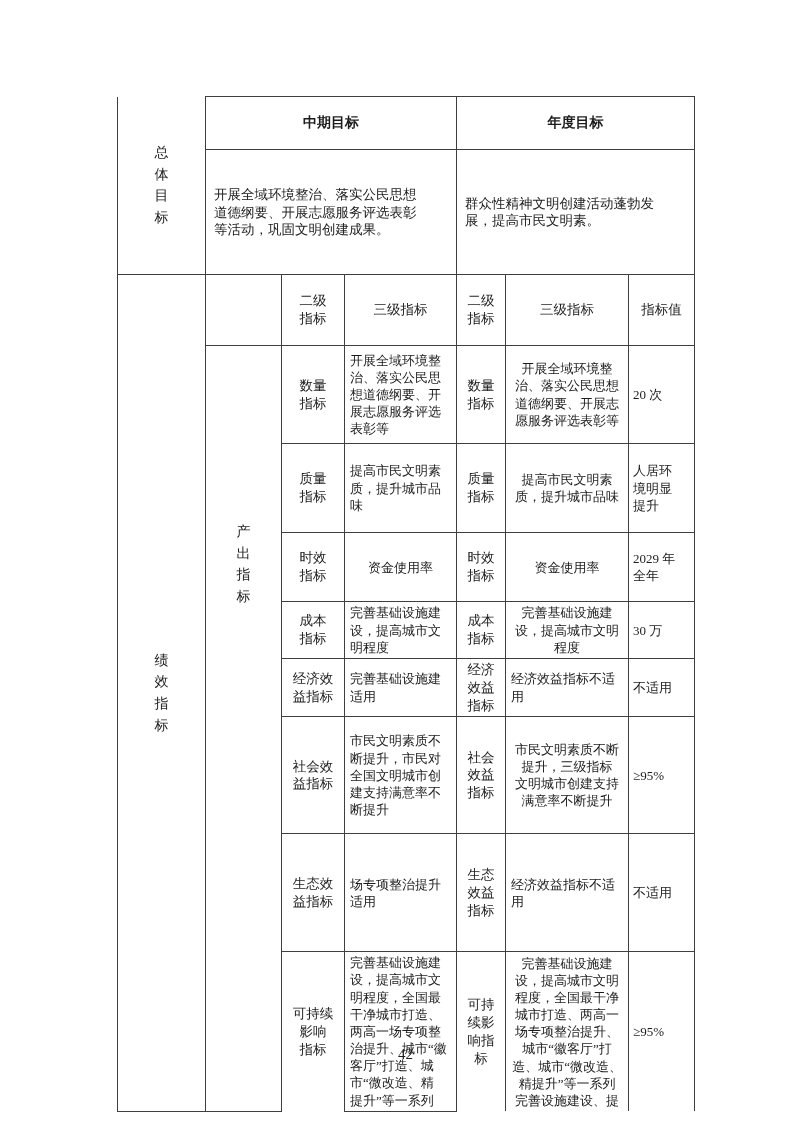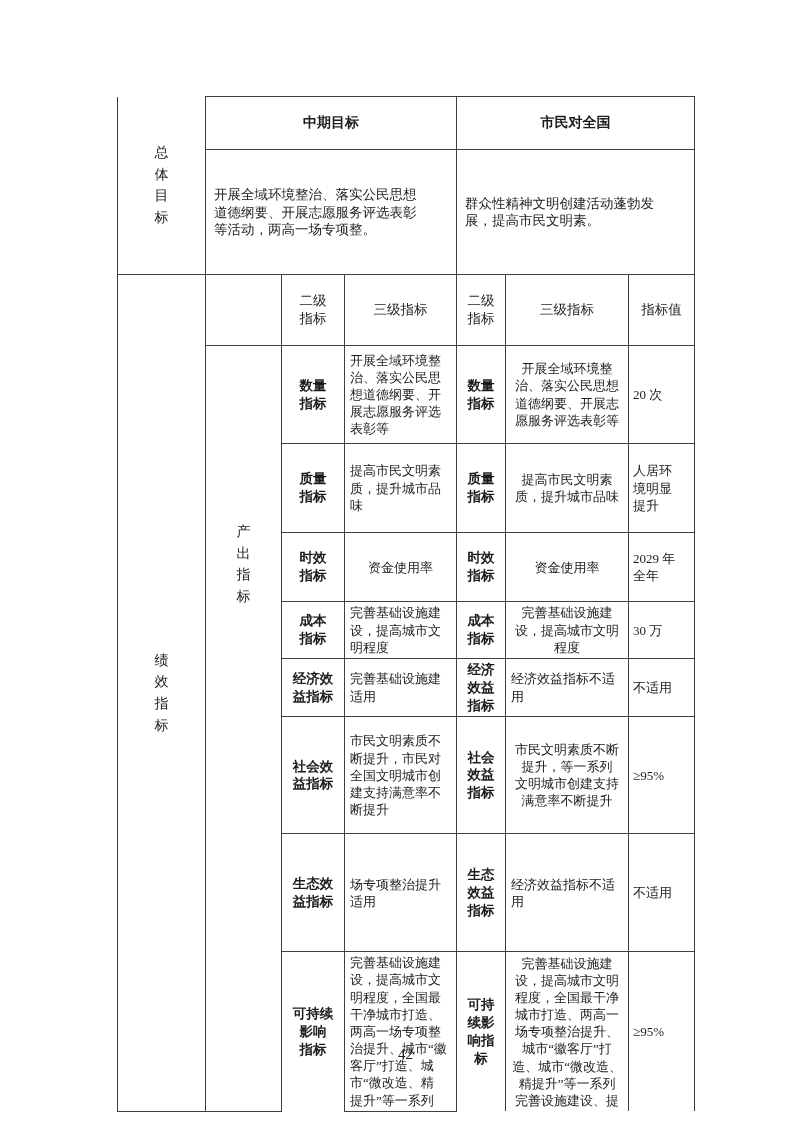--- a/index.html
+++ b/index.html
@@ -19,21 +19,21 @@
   
   .rh29{height:29px}.rh125{height:125px}.rh40{height:40px}.rh98{height:98px}
   .rh89{height:89px}.rh41{height:41px}.rh55{height:55px}.rh117{height:117px}
   .rh118{height:118px}.rh157{height:157px}
   
   .vlabel{font-size:14px;text-align:center;white-space:pre-line;line-height:1.55;font-weight:normal;}
   .no-top{border-top:none;}
   .ghead{font-weight:bold;font-size:14px;text-align:center;}
   .gtext{white-space:pre-line;font-size:13.5px;padding:6px 8px;text-align:left;}
   .phead{text-align:center;white-space:pre-line;font-size:13.5px;}
-  .lbl{font-weight:bold;text-align:center;white-space:pre-line;font-size:13.5px;padding:2px 2px;}
+  .lbl{font-weight:normal;text-align:center;white-space:pre-line;font-size:13.5px;padding:2px 2px;}
   .txt{white-space:pre-line;text-align:left;padding:2px 5px;}
   .ctr{text-align:center;}
   .val{text-align:left;white-space:pre-line;}
   .out{vertical-align:top;padding-top:175px;}
   .nb{border-bottom:none;}
   .pageno{position:absolute;left:117px;top:1046px;width:577px;text-align:center;font-size:15px;}
 </style>
 </head>
 <body>
 
@@ -49,26 +49,26 @@
       <col style="width:66px">
     </colgroup>
 
     <tbody>
         <tr class="rh29">
       <td class="vlabel no-top" rowspan="2">总
 体
 目
 标</td>
       <td class="ghead" colspan="3">中期目标</td>
-      <td class="ghead" colspan="3">市民对全国</td>
+      <td class="ghead" colspan="3">年度目标</td>
     </tr>
     <tr class="rh125">
       <td class="gtext" colspan="3">开展全域环境整治、落实公民思想
 道德纲要、开展志愿服务评选表彰
-等活动，两高一场专项整。</td>
+等活动，巩固文明创建成果。</td>
       <td class="gtext" colspan="3">群众性精神文明创建活动蓬勃发
 展，提高市民文明素。</td>
     </tr>
 
     <tr class="rh40">
       <td class="vlabel" rowspan="10">绩
 效
 指
 标</td>
       <td></td>
@@ -160,21 +160,21 @@
 益指标</td>
       <td class="txt">市民文明素质不
 断提升，市民对
 全国文明城市创
 建支持满意率不
 断提升</td>
       <td class="lbl">社会
 效益
 指标</td>
       <td class="txt ctr">市民文明素质不断
-提升，等一系列
+提升，三级指标
 文明城市创建支持
 满意率不断提升</td>
       <td class="val">≥95%</td>
     </tr>
 
     <tr class="rh118">
       <td class="lbl">生态效
 益指标</td>
       <td class="txt">场专项整治提升
 适用</td>

